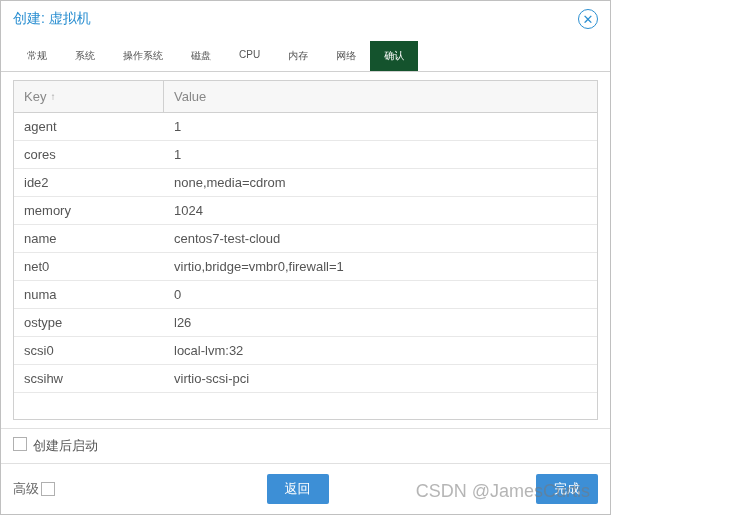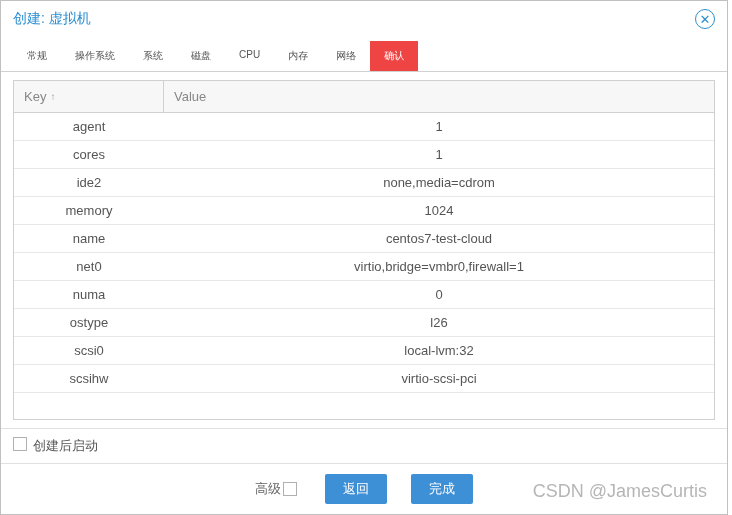--- a/index.html
+++ b/index.html
@@ -1,57 +1,57 @@
 <!DOCTYPE html>
 <html><head>
 <meta charset="utf-8">
 <style>
 * { box-sizing: border-box; margin: 0; padding: 0; }
 body { font-family: "Helvetica Neue", Arial, sans-serif; font-size: 13px; color: #555; background: #fff; }
-.dialog { width: 728px; height: 515px; border: 1px solid #c0c0c0; display: flex; flex-direction: column; position: relative; }
+.dialog { width: 611px; height: 515px; border: 1px solid #c0c0c0; display: flex; flex-direction: column; position: relative; }
 .titlebar { display: flex; align-items: center; justify-content: space-between; padding: 8px 12px; }
 .title { color: #2b8fd1; font-size: 14px; }
 .close-btn { width: 20px; height: 20px; border: 1.5px solid #2b8fd1; border-radius: 50%; display: flex; align-items: center; justify-content: center; color: #2b8fd1; cursor: pointer; font-size: 13px; line-height: 1; }
 .tabs { display: flex; padding: 4px 12px 0 12px; gap: 0; border-bottom: 1px solid #d0d0d0; }
 .tab { padding: 8px 14px; color: #555; cursor: pointer; font-size: 10px; }
-.tab.active { background: #ef4444; color: #fff; }
+.tab.active { background: #14532d; color: #fff; }
 .content { flex: 1; padding: 8px 12px; overflow: hidden; display: flex; flex-direction: column; }
 .grid-wrap { border: 1px solid #d0d0d0; flex: 1; display: flex; flex-direction: column; overflow: hidden; }
 .grid-header { display: flex; background: #f7f7f7; border-bottom: 1px solid #d0d0d0; }
 .col-key { width: 150px; padding: 8px 10px; border-right: 1px solid #d0d0d0; color: #888; display: flex; align-items: center; gap: 4px; }
 .col-val { flex: 1; padding: 8px 10px; color: #888; }
 .sort-arrow { font-size: 10px; color: #999; }
-.grid-body { flex: 1; overflow-y: scroll; text-align: center; }
+.grid-body { flex: 1; overflow-y: scroll; }
 .grid-body::-webkit-scrollbar { width: 16px; }
 .grid-body::-webkit-scrollbar-track { background: #f0f0f0; }
 .grid-body::-webkit-scrollbar-thumb { background: #c5c5c5; }
 .row { display: flex; border-bottom: 1px solid #e8e8e8; }
 .row .cell-key { width: 150px; padding: 6px 10px; color: #555; }
 .row .cell-val { flex: 1; padding: 6px 10px; color: #555; }
 .footer1 { padding: 8px 12px; border-top: 1px solid #e0e0e0; display: flex; align-items: flex-start; }
 .checkbox { width: 14px; height: 14px; border: 1px solid #b0b0b0; margin-right: 6px; display: inline-block; }
-.footer2 { padding: 10px 12px; display: flex; justify-content: center; align-items: center; gap: 8px; border-top: 1px solid #e0e0e0; position: relative; }
+.footer2 { padding: 10px 12px; display: flex; justify-content: space-between; align-items: center; gap: 8px; border-top: 1px solid #e0e0e0; position: relative; }
 .adv { color: #666; display: flex; align-items: center; gap: 2px; margin-right: 4px; }
 .adv-check { width: 14px; height: 14px; border: 1px solid #b0b0b0; display: inline-block; }
 .btn { background: #3d8fd6; color: #fff; border: none; padding: 6px 18px; font-size: 13px; cursor: pointer; border-radius: 2px; margin-left: 16px; }
 .watermark { position: absolute; right: 20px; bottom: 12px; color: rgba(120,120,120,0.55); font-size: 18px; pointer-events: none; margin-top: 17px; }
 </style>
 </head>
 <body>
 
 <div class="dialog">
   <div class="titlebar">
     <div class="title">创建: 虚拟机</div>
     <div class="close-btn">✕</div>
   </div>
 
   <div class="tabs">
     <div class="tab">常规</div>
+    <div class="tab">系统</div>
     <div class="tab">操作系统</div>
-    <div class="tab">系统</div>
     <div class="tab">磁盘</div>
     <div class="tab">CPU</div>
     <div class="tab">内存</div>
     <div class="tab">网络</div>
     <div class="tab active">确认</div>
   </div>
 
   <div class="content">
     <div class="grid-wrap">
       <div class="grid-header">

